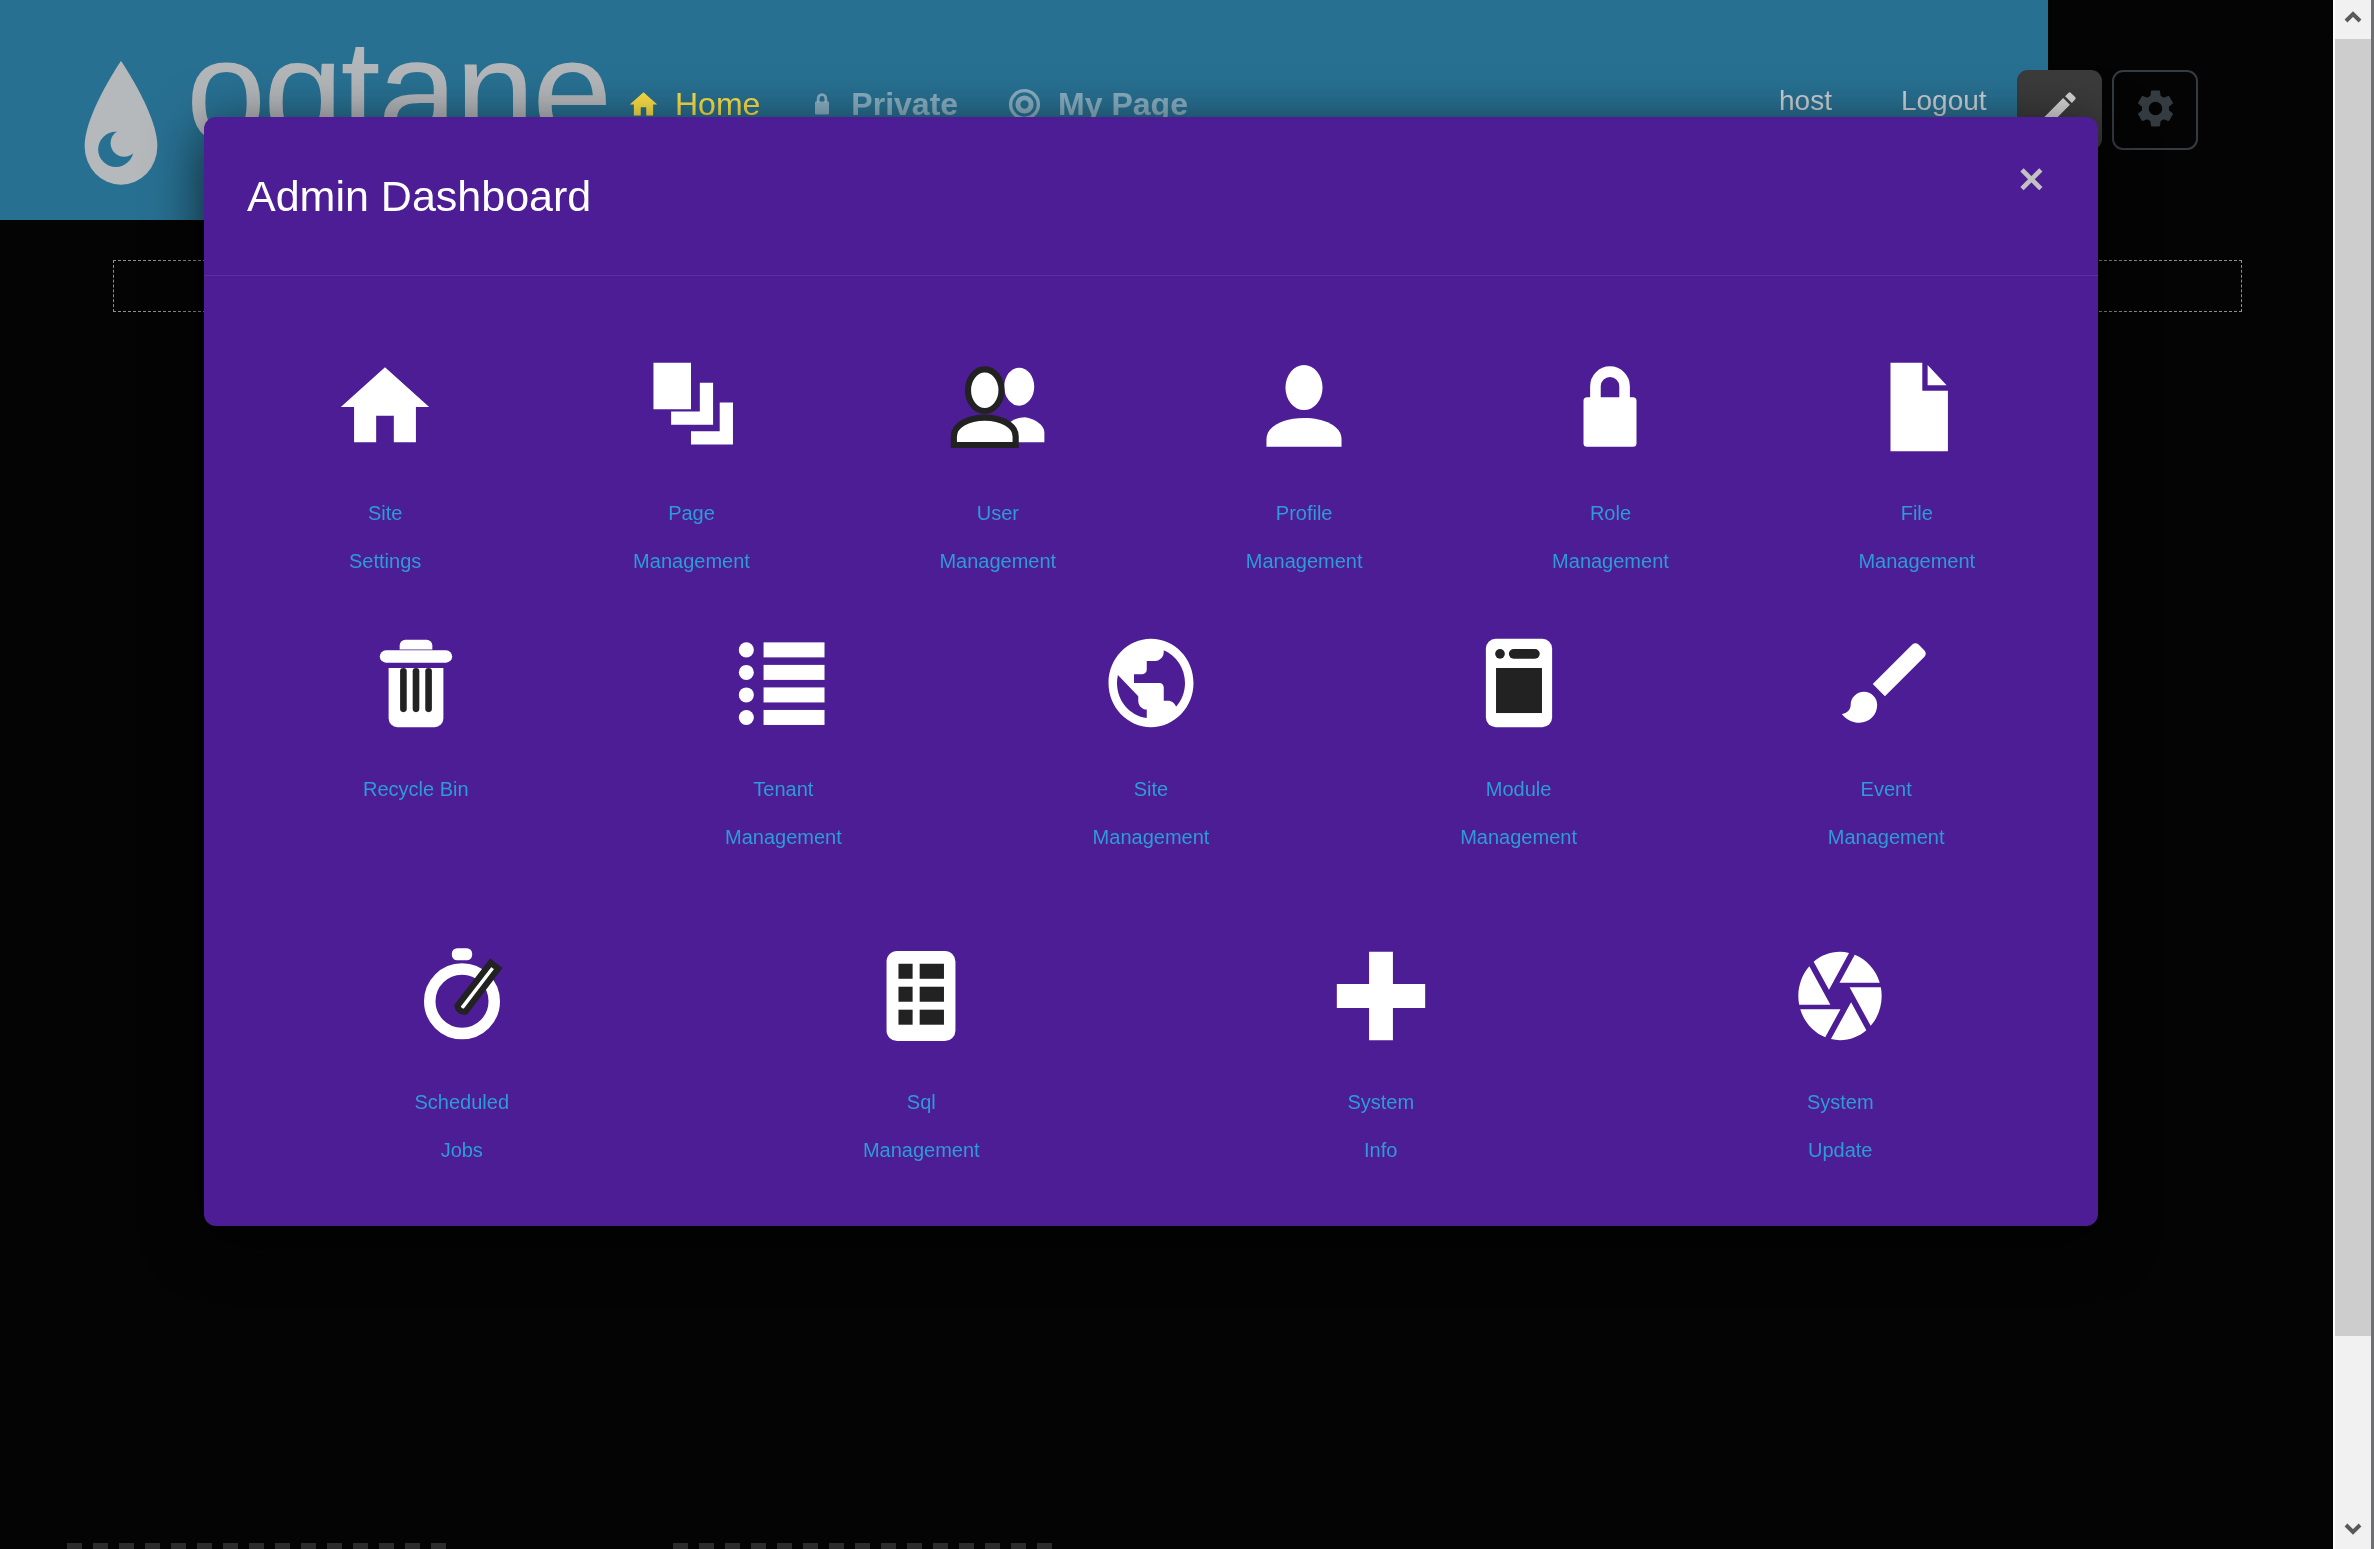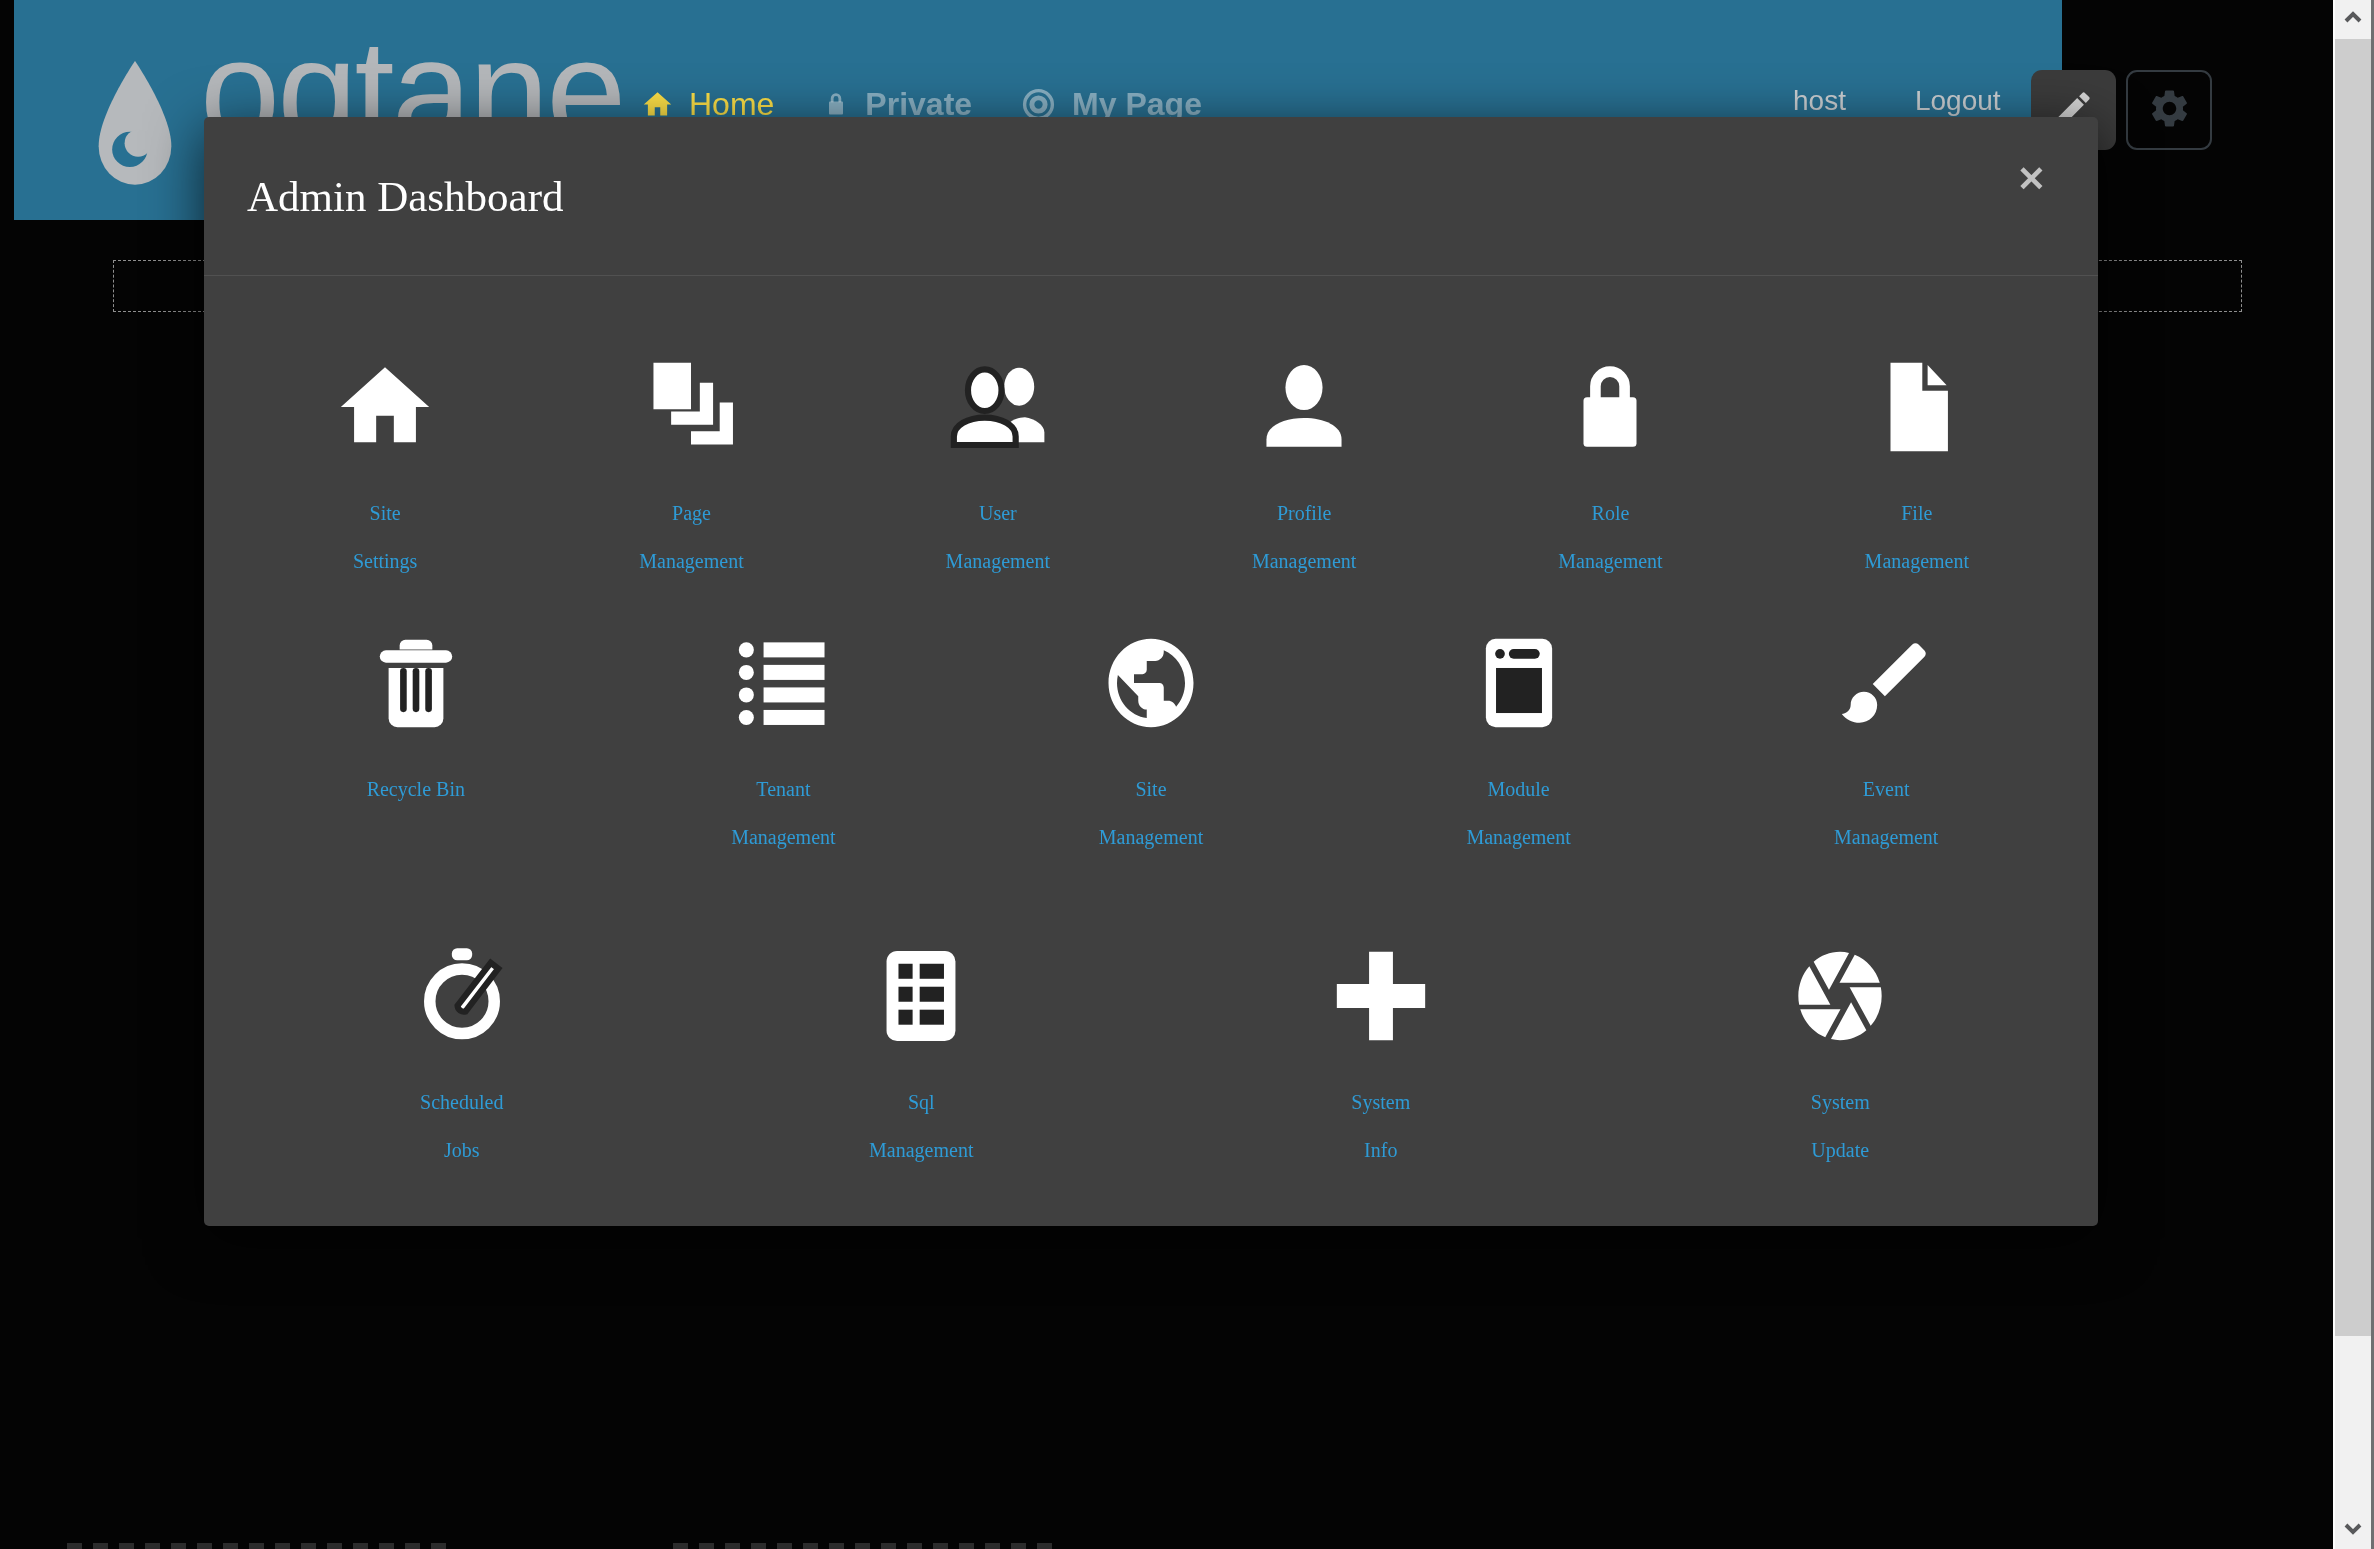--- a/index.html
+++ b/index.html
@@ -2,21 +2,21 @@
 <html style="font-size:15px"><head>
 <meta charset="utf-8">
 <style>
   html,body{margin:0;padding:0;background:#000;}
   #canvas{
     position:relative;width:2375px;height:1549px;overflow:hidden;
     background:#040404;font-family:"Liberation Sans",sans-serif;
     -webkit-font-smoothing:antialiased;
   }
   
-  .navbar{position:absolute;left:0;top:0;width:2048px;height:220px;background:#287092;z-index:2;margin-left:14px;}
+  .navbar{position:absolute;left:0;top:0;width:2048px;height:220px;background:#287092;z-index:2;}
   .brand-drop{position:absolute;left:69px;top:58px;width:104px;height:135px;}
   .brand-text{
     position:absolute;left:186px;top:20.4px;font-size:144px;font-weight:500;
     color:#b4b7ba;letter-spacing:-2.8px;white-space:nowrap;line-height:1;
   }
   .nav-menu{position:absolute;left:627px;top:0;height:208px;display:flex;align-items:center;gap:48px;}
   .nav-item{display:flex;align-items:center;gap:15px;font-size:32px;cursor:pointer;white-space:nowrap;}
   .nav-item.active{color:#fde047;}
   .nav-item.muted{color:rgba(255,255,255,0.45);font-weight:bold;}
   .nav-item svg{display:block;}
@@ -35,22 +35,22 @@
   .dashed-pane{
     position:absolute;left:113px;top:260px;width:2129px;height:52px;
     border:1.9px dashed #8f8f8f;box-sizing:border-box;z-index:1;
   }
   .footer-clip{position:absolute;bottom:0;height:5.6px;z-index:1;
     background:repeating-linear-gradient(90deg,#2c2c2c 0 15px,transparent 15px 26px);}
   .footer-clip.a{left:67px;width:390px;}
   .footer-clip.b{left:673px;width:382px;}
   
   .modal{
-    position:absolute;left:204px;top:117px;width:1894px;height:1109px;background:#404040;
-    border-radius:5px;z-index:5;box-shadow:0 13px 56px rgba(0,0,0,0.7);font-family:Liberation Serif, serif;
+    position:absolute;left:204px;top:117px;width:1894px;height:1109px;background:#4c1d95;
+    border-radius:12px;z-index:5;box-shadow:0 13px 56px rgba(0,0,0,0.7);
   }
   .modal-header{
     height:159px;display:flex;align-items:center;padding:0 43px;box-sizing:border-box;
     border-bottom:0.9px solid rgba(255,255,255,0.09);
   }
   .modal-title{font-size:43px;color:#ffffff;font-weight:400;}
   .modal-close{
     position:absolute;top:45px;right:52px;font-size:35px;font-weight:700;color:#c2c2c2;
     cursor:pointer;line-height:1;
   }

